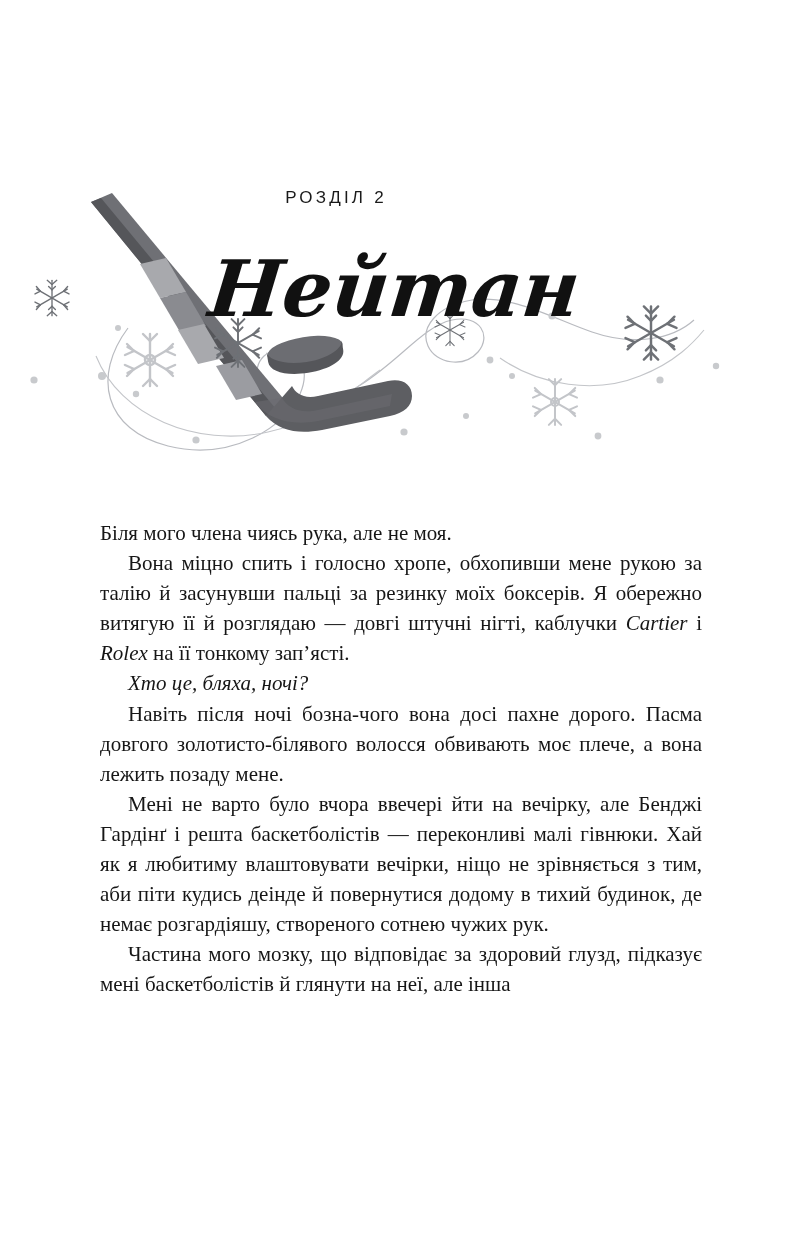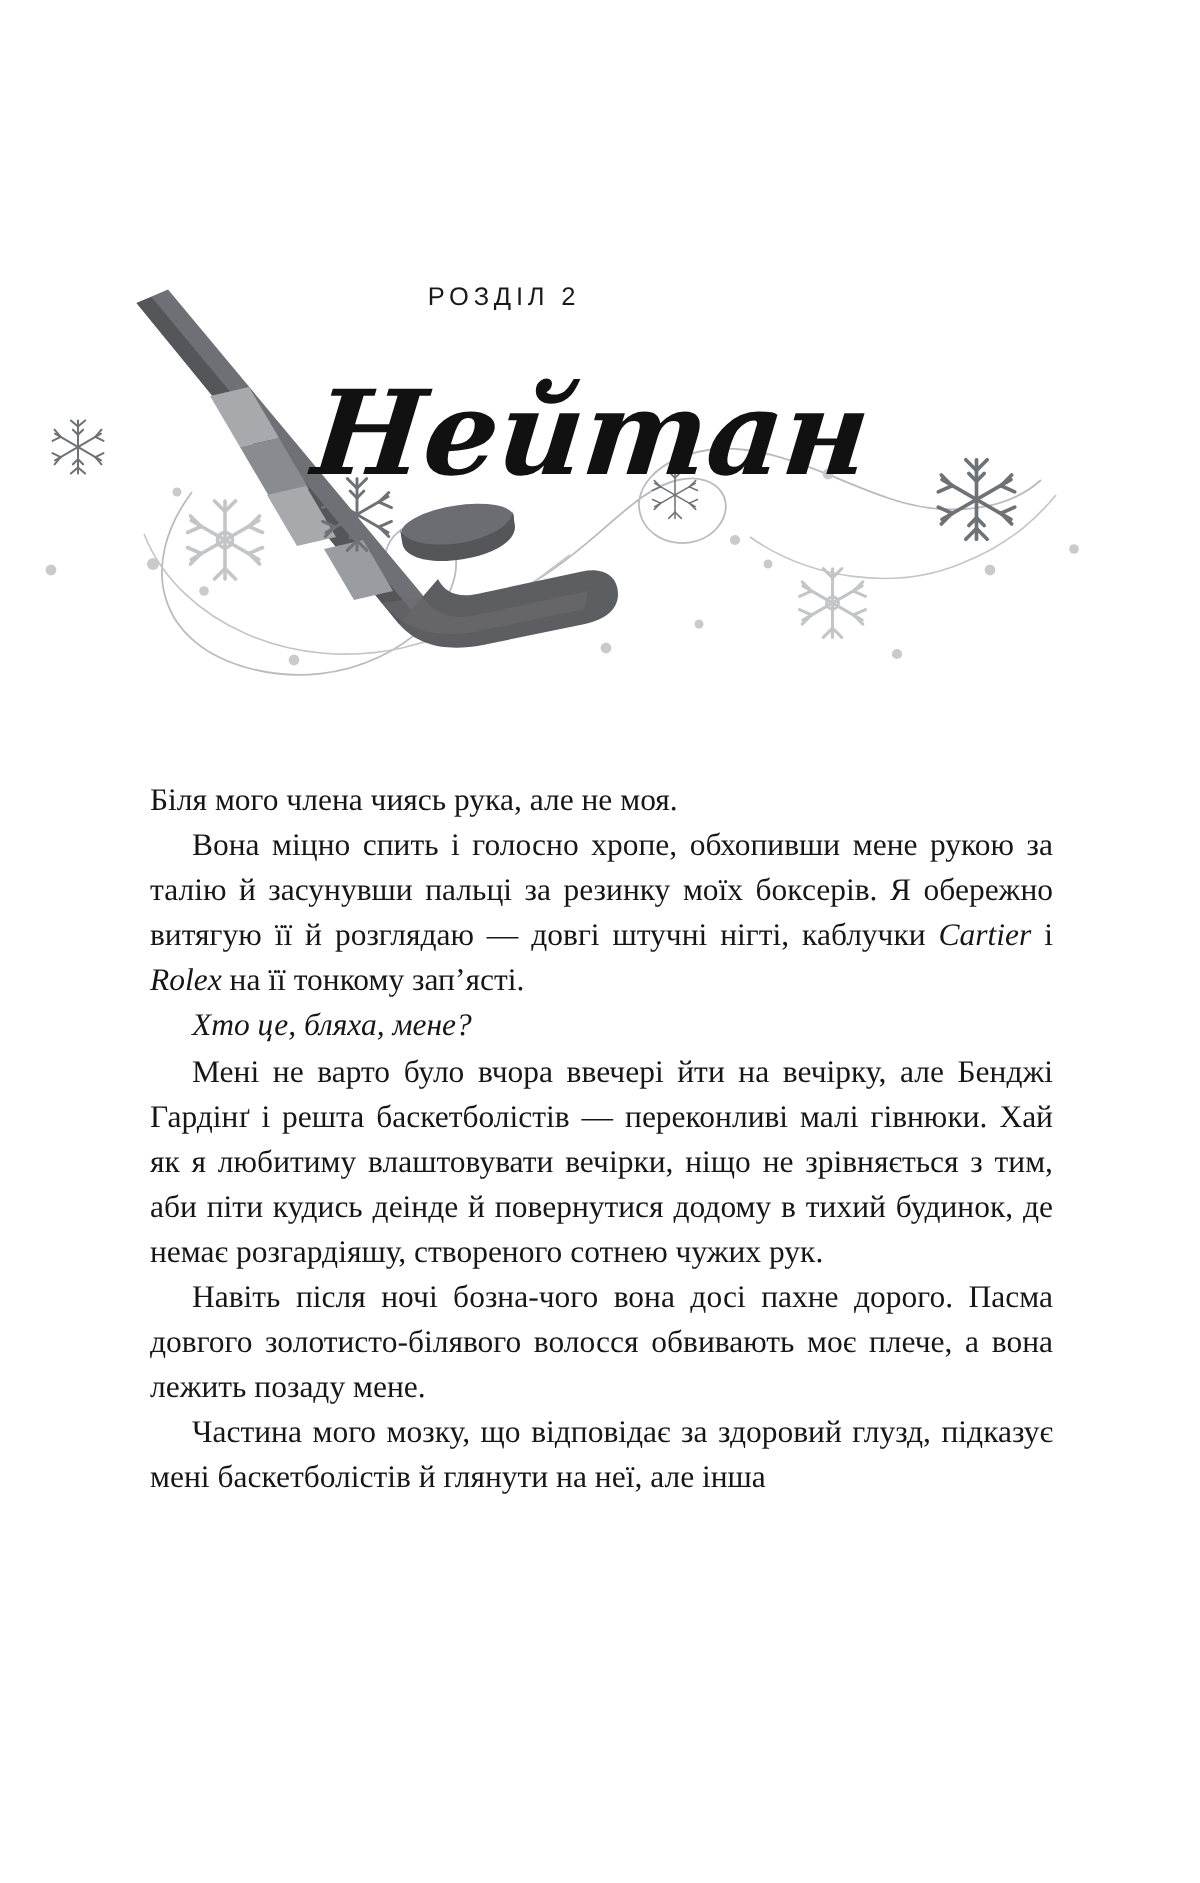--- a/index.html
+++ b/index.html
@@ -284,19 +284,19 @@
 
   <div class="chapter-name">
     <svg viewBox="0 0 320 110" xmlns="http://www.w3.org/2000/svg">
       <text class="chapter-name-text" x="160" y="80" text-anchor="middle" transform="skewX(-6)">Нейтан</text>
     </svg>
   </div>
 
   <div class="body-text">
       <p class="no-indent">Біля мого члена чиясь рука, але не моя.</p>
       <p>Вона міцно спить і голосно хропе, обхопивши мене рукою за талію й засунувши пальці за резинку моїх боксерів. Я обережно витягую її й розглядаю — довгі штучні нігті, каблучки <i>Cartier</i> і <i>Rolex</i> на її тонкому зап’ясті.</p>
-      <p class="italic">Хто це, бляха, мене?</p>
+      <p class="italic">Хто це, бляха, ночі?</p>
+      <p>Навіть після ночі бозна-чого вона досі пахне дорого. Пасма довгого золотисто-білявого волосся обвивають моє плече, а вона лежить позаду мене.</p>
       <p>Мені не варто було вчора ввечері йти на вечірку, але Бенджі Гардінґ і решта баскетболістів — переконливі малі гівнюки. Хай як я любитиму влаштовувати вечірки, ніщо не зрівняється з тим, аби піти кудись деінде й повернутися додому в тихий будинок, де немає розгардіяшу, створеного сотнею чужих рук.</p>
-      <p>Навіть після ночі бозна-чого вона досі пахне дорого. Пасма довгого золотисто-білявого волосся обвивають моє плече, а вона лежить позаду мене.</p>
       <p>Частина мого мозку, що відповідає за здоровий глузд, підказує мені баскетболістів й глянути на неї, але інша</p>
     </div>
 
 </div>
 
 </body></html>

